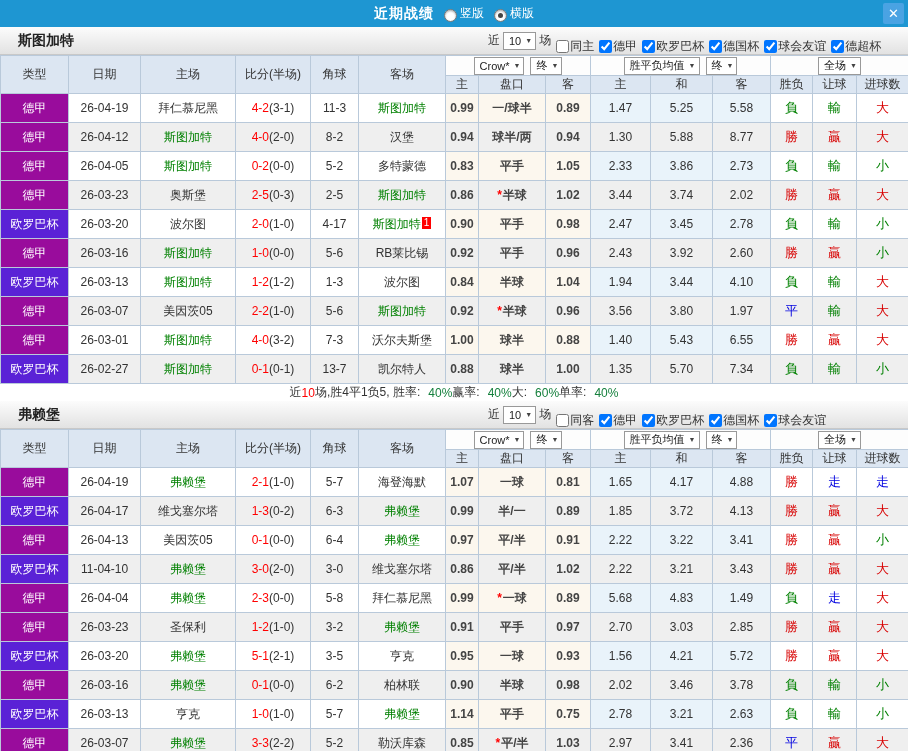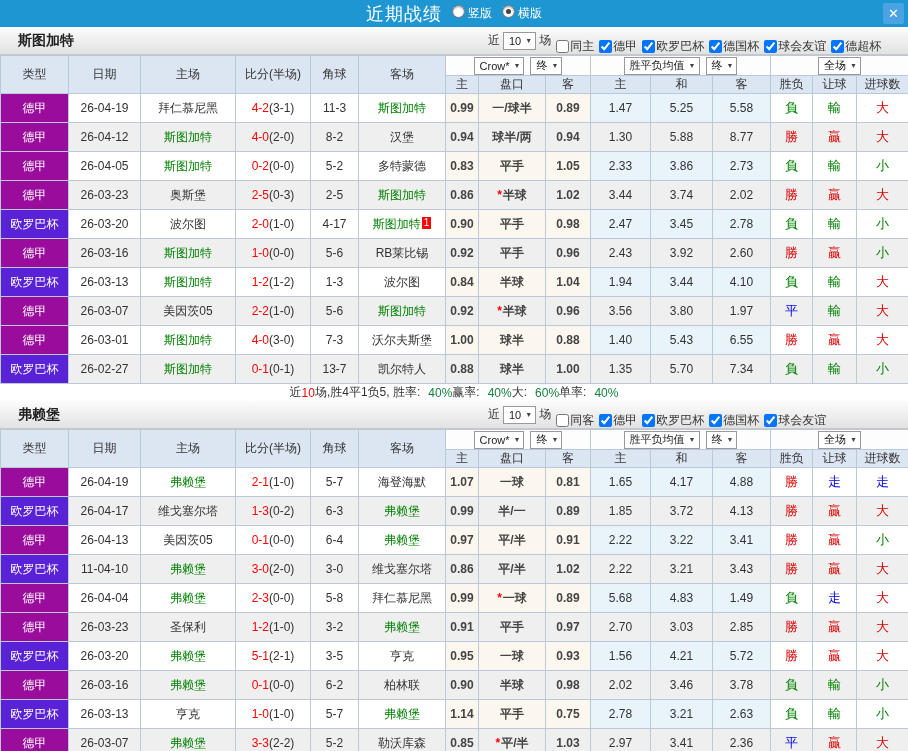--- a/index.html
+++ b/index.html
@@ -1,21 +1,21 @@
 <!DOCTYPE html>
 <html><head>
 <meta charset="utf-8">
 <style>
   html,body{margin:0;padding:0;}
   .window{width:908px;height:751px;overflow:hidden;background:#fff;position:relative;
           font-family:"Liberation Sans","DejaVu Sans",sans-serif;}
   
   .titlebar{height:27px;background:#1e96d2;display:flex;align-items:center;justify-content:center;position:relative;}
-  .titlebar .title{color:#fff;font-weight:normal;font-size:18px;letter-spacing:1px;}
-  .radio{color:#fff;font-size:12px;display:inline-flex;align-items:flex-start;margin-left:10px;cursor:pointer;}
+  .titlebar .title{color:#fff;font-weight:bold;font-size:14px;letter-spacing:1px;}
+  .radio{color:#fff;font-size:12px;display:inline-flex;align-items:flex-end;margin-left:10px;cursor:pointer;}
   .radio .dot{width:11px;height:11px;border-radius:50%;background:#fff;border:1px solid #777;margin-right:3px;
               position:relative;box-shadow:inset 0 1px 2px rgba(0,0,0,.35);}
   .radio.selected .dot::after{content:'';position:absolute;left:3px;top:3px;width:5px;height:5px;border-radius:50%;background:#444;}
   .close{position:absolute;right:4px;top:3px;width:21px;height:21px;background:#4aa3e3;color:#fff;font-weight:bold;
          display:flex;align-items:center;justify-content:center;border-radius:2px;cursor:pointer;font-size:13px;}
   
   .sec-head{height:27px;background:linear-gradient(#fcfcfc,#e2e2e2);border-bottom:1px solid #c8c8c8;
             position:relative;display:flex;align-items:center;}
   .team{font-weight:bold;font-size:14px;color:#222;margin-left:18px;}
   .filters{position:absolute;left:488px;display:flex;align-items:center;font-size:12px;color:#333;white-space:nowrap;}
@@ -295,21 +295,21 @@
               <td class="avg">3.80</td>
               <td class="avg">1.97</td>
               <td class="res c-blue">平</td>
               <td class="res c-green">輸</td>
               <td class="res c-red">大</td>
             </tr>
             <tr>
               <td class="lg dejia">德甲</td>
               <td class="date">26-03-01</td>
               <td class="team-cell"><span class="subject">斯图加特</span></td>
-              <td class="score"><span class="ft">4-0</span><span class="ht">(3-0)</span></td>
+              <td class="score"><span class="ft">4-0</span><span class="ht">(3-2)</span></td>
               <td class="corner">7-3</td>
               <td class="team-cell"><span>沃尔夫斯堡</span></td>
               <td class="odds">1.00</td>
               <td class="odds pan"><span>球半</span></td>
               <td class="odds">0.88</td>
               <td class="avg">1.40</td>
               <td class="avg">5.43</td>
               <td class="avg">6.55</td>
               <td class="res c-red">勝</td>
               <td class="res c-red">贏</td>

